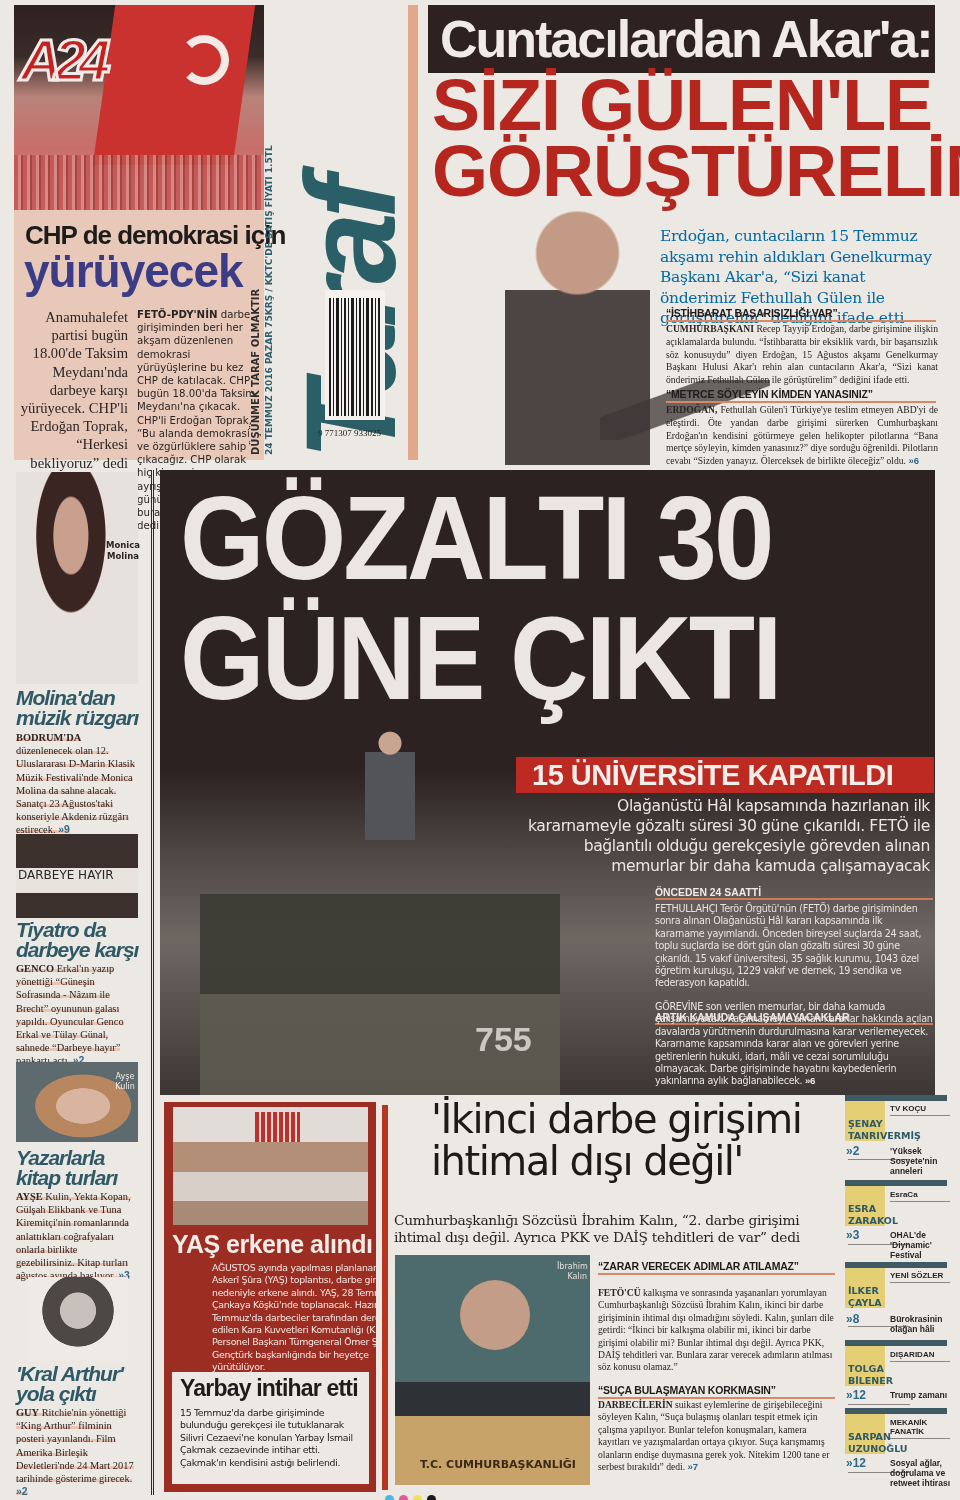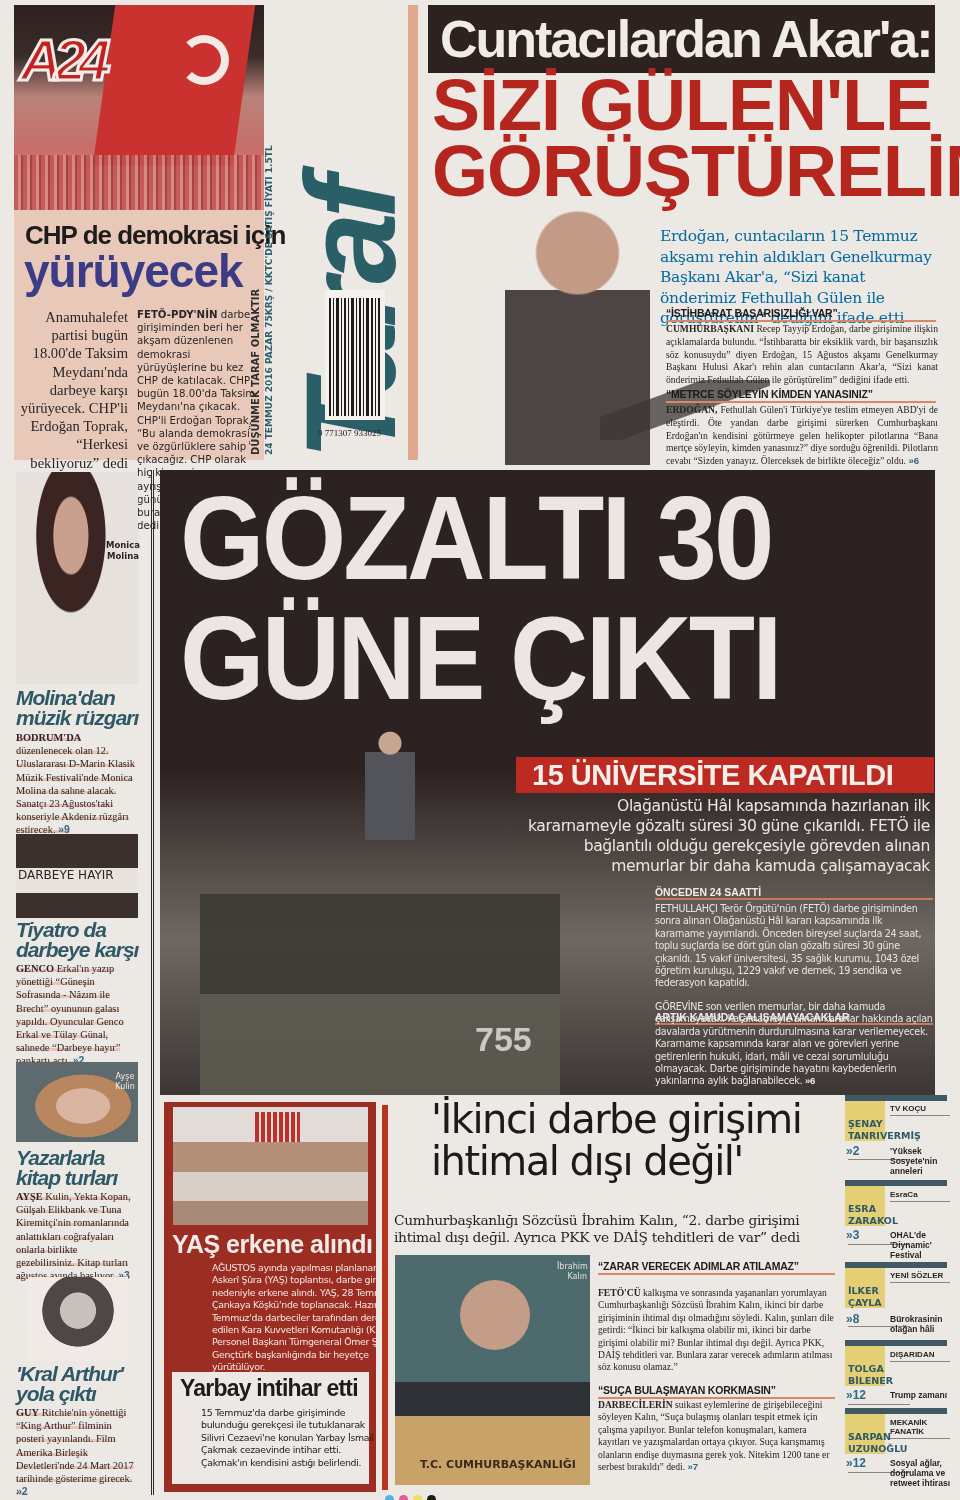--- a/index.html
+++ b/index.html
@@ -77,21 +77,21 @@
   #hero-body2 { left: 655px; top: 1001px; width: 278px; font-size: 9.6px; line-height: 12.4px; color: #e9e4df; font-family: "DejaVu Sans", sans-serif; letter-spacing: -.3px; }
 
   
   #yas-box { left: 164px; top: 1102px; width: 212px; height: 390px; background: #9c2d22; }
   #yas-img { left: 173px; top: 1107px; width: 195px; height: 118px; background: linear-gradient(180deg, #e2dcd8 0 30%, #b48f78 30% 55%, #d7cfc8 55% 80%, #a78a78 80%); }
   #yas-flags { left: 255px; top: 1112px; width: 45px; height: 30px; background: repeating-linear-gradient(90deg, #c0302a 0 4px, #e2dcd8 4px 6px); }
   #yas-h { left: 172px; top: 1230px; font-size: 25px; color: #f1ece7; letter-spacing: -.5px; }
   #yas-body { left: 172px; top: 1262px; width: 200px; font-size: 9.4px; line-height: 12.4px; color: #f1e9e4; font-family: "DejaVu Sans", sans-serif; letter-spacing: -.3px; margin-left: 40px; }
   #yarbay-box { left: 172px; top: 1372px; width: 197px; height: 112px; background: #ede8e3; }
   #yarbay-h { left: 180px; top: 1375px; font-size: 23px; color: #1f1b1b; letter-spacing: -.8px; }
-  #yarbay-body { left: 180px; top: 1407px; width: 185px; font-size: 9.4px; line-height: 12.4px; color: #1f1b1b; font-family: "DejaVu Sans", sans-serif; letter-spacing: -.3px; margin-left: 21px; }
+  #yarbay-body { left: 180px; top: 1407px; width: 185px; font-size: 9.4px; line-height: 12.4px; color: #1f1b1b; font-family: "DejaVu Sans", sans-serif; letter-spacing: -.3px; }
 
   
   #kalin-bar { left: 382px; top: 1105px; width: 6px; height: 385px; background: #b5351e; }
   #kalin-h { left: 395px; top: 1098px; font-size: 40px; line-height: 42px; color: #1d1a1a; font-family: "DejaVu Sans", sans-serif; font-weight: normal; letter-spacing: -1.5px; }
   #kalin-deck { left: 394px; top: 1212px; width: 440px; font-size: 13.8px; line-height: 17px; color: #231f1f; font-family: "DejaVu Serif", serif; letter-spacing: -.3px; }
   #kalin-img { left: 395px; top: 1255px; width: 195px; height: 230px; background: linear-gradient(180deg, #4d6a6c 0 55%, #2e3236 55% 70%, #c7a36a 70%); }
   #kalin-face { left: 460px; top: 1280px; width: 70px; height: 70px; border-radius: 50%; background: #c39d88; }
   #kalin-plate { left: 420px; top: 1458px; font-size: 11px; font-family: "DejaVu Sans", sans-serif; font-weight: bold; color: #3a2a1a; }
   #kalin-cap { left: 557px; top: 1262px; font-size: 8px; color: #e6e0db; font-family: "DejaVu Sans", sans-serif; line-height: 10px; text-align: right; }
   #kalin-sub1 { left: 598px; top: 1260px; width: 237px; }

